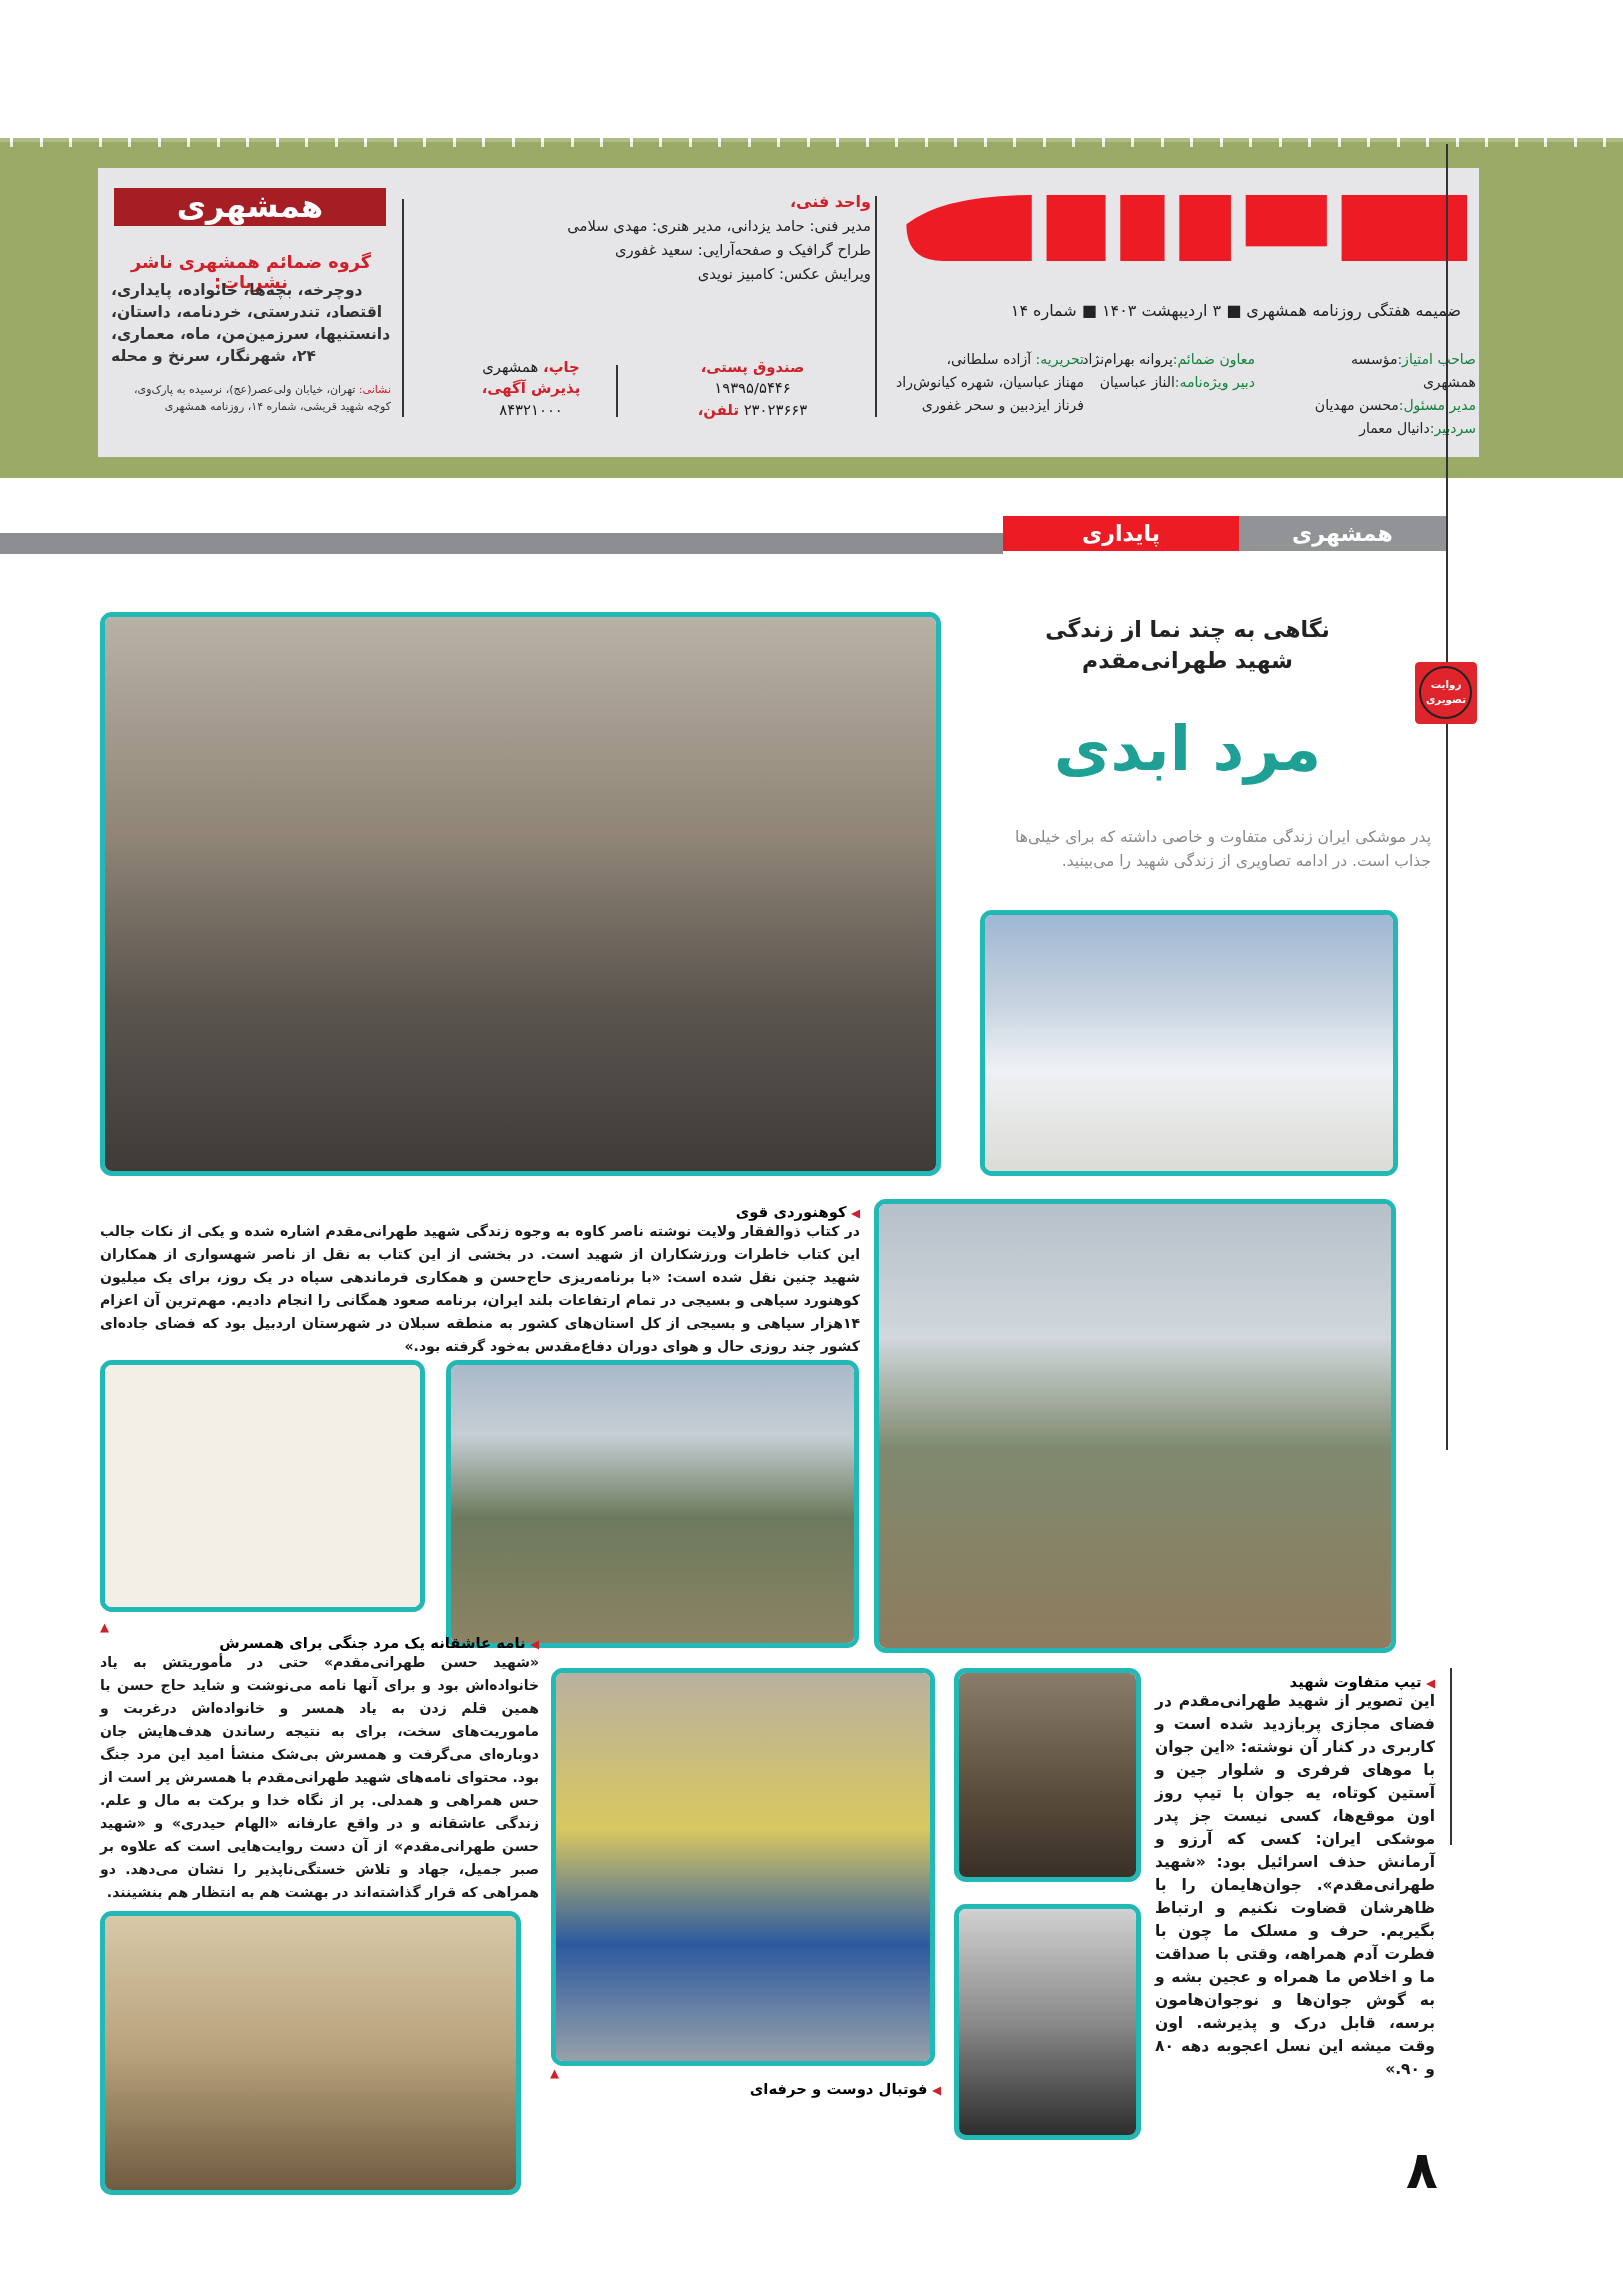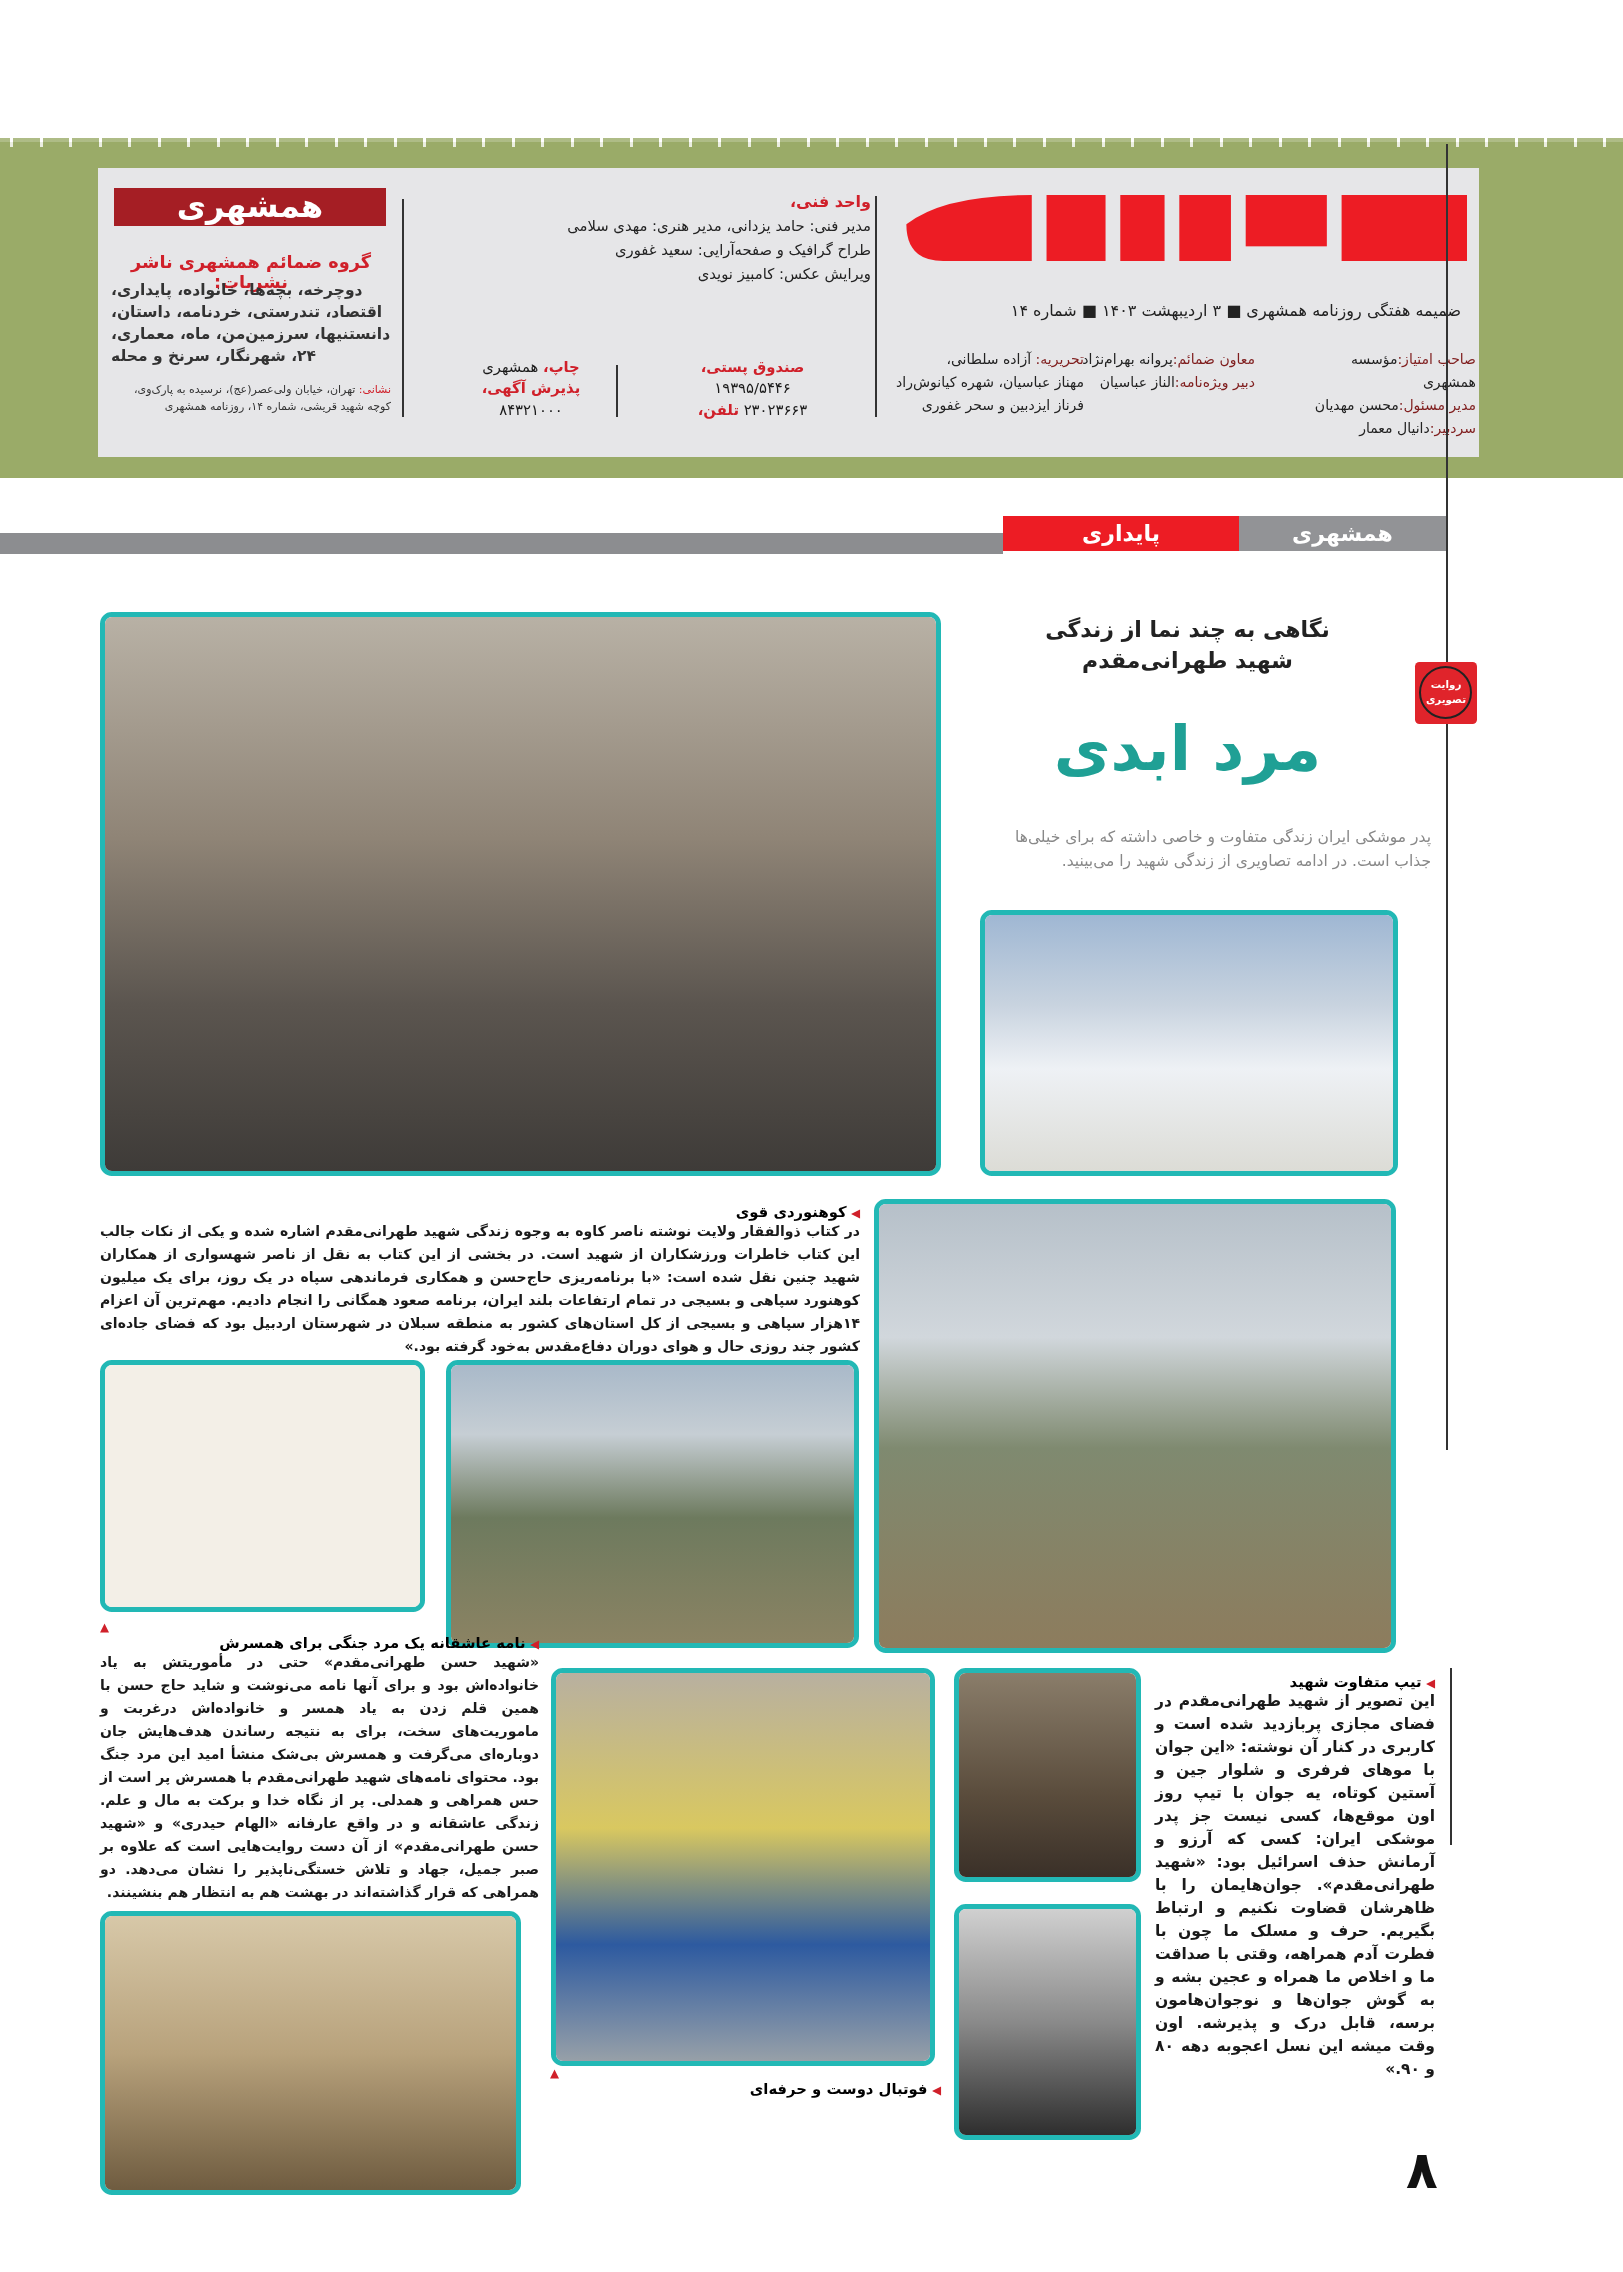--- a/index.html
+++ b/index.html
@@ -8,21 +8,21 @@
   .abs { position:absolute; }
   
   .green-band { left:0; top:142px; width:1623px; height:336px; background:#9aab68; }
   .green-band:before { content:""; position:absolute; left:0; top:-4.4px; width:100%; height:8.9px;
         background:repeating-linear-gradient(90deg,#9aab68 0 10.3px,#ffffff 10.3px 13.3px,#9aab68 13.3px 29.5px); opacity:.8; }
   .masthead-box { left:98px; top:168px; width:1381px; height:289px; background:#e6e6e8; }
   .logo-paydari { left:899px; top:195px; width:568px; height:66px; }
   .paydari-sub { left:900px; top:301px; width:561px; font-size:16px; text-align:right; color:#222; white-space:nowrap; }
   .vline { width:1.5px; background:#333; }
   .credit-col { font-size:14px; line-height:23px; color:#222; }
-  .credit-col .lbl { color:#7f1d1d; }
+  .credit-col .lbl { color:#15803d; }
   .tech { left:561px; top:190px; width:310px; font-size:14.8px; line-height:24px; text-align:right; }
   .tech .head { color:#d0202a; font-weight:bold; font-size:16px; }
   .contact { text-align:center; font-size:14.8px; line-height:21.4px; }
   .contact .red { color:#d0202a; font-weight:bold; }
   .hamshahri-logo { left:114px; top:188px; width:272px; height:38px; background:#a51e24; color:#fff;
         font-weight:bold; font-size:32px; text-align:center; line-height:37px; letter-spacing:3px; }
   .group-head { left:111px; top:252px; width:280px; color:#d0202a; font-weight:bold; font-size:17.7px; text-align:center; }
   .group-list { left:111px; top:279px; width:280px; font-size:15.5px; line-height:22px; font-weight:bold; text-align:left; color:#333; }
   .address { left:111px; top:381px; width:280px; font-size:11px; line-height:17px; text-align:right; color:#333; }
   .address .red { color:#d0202a; }

